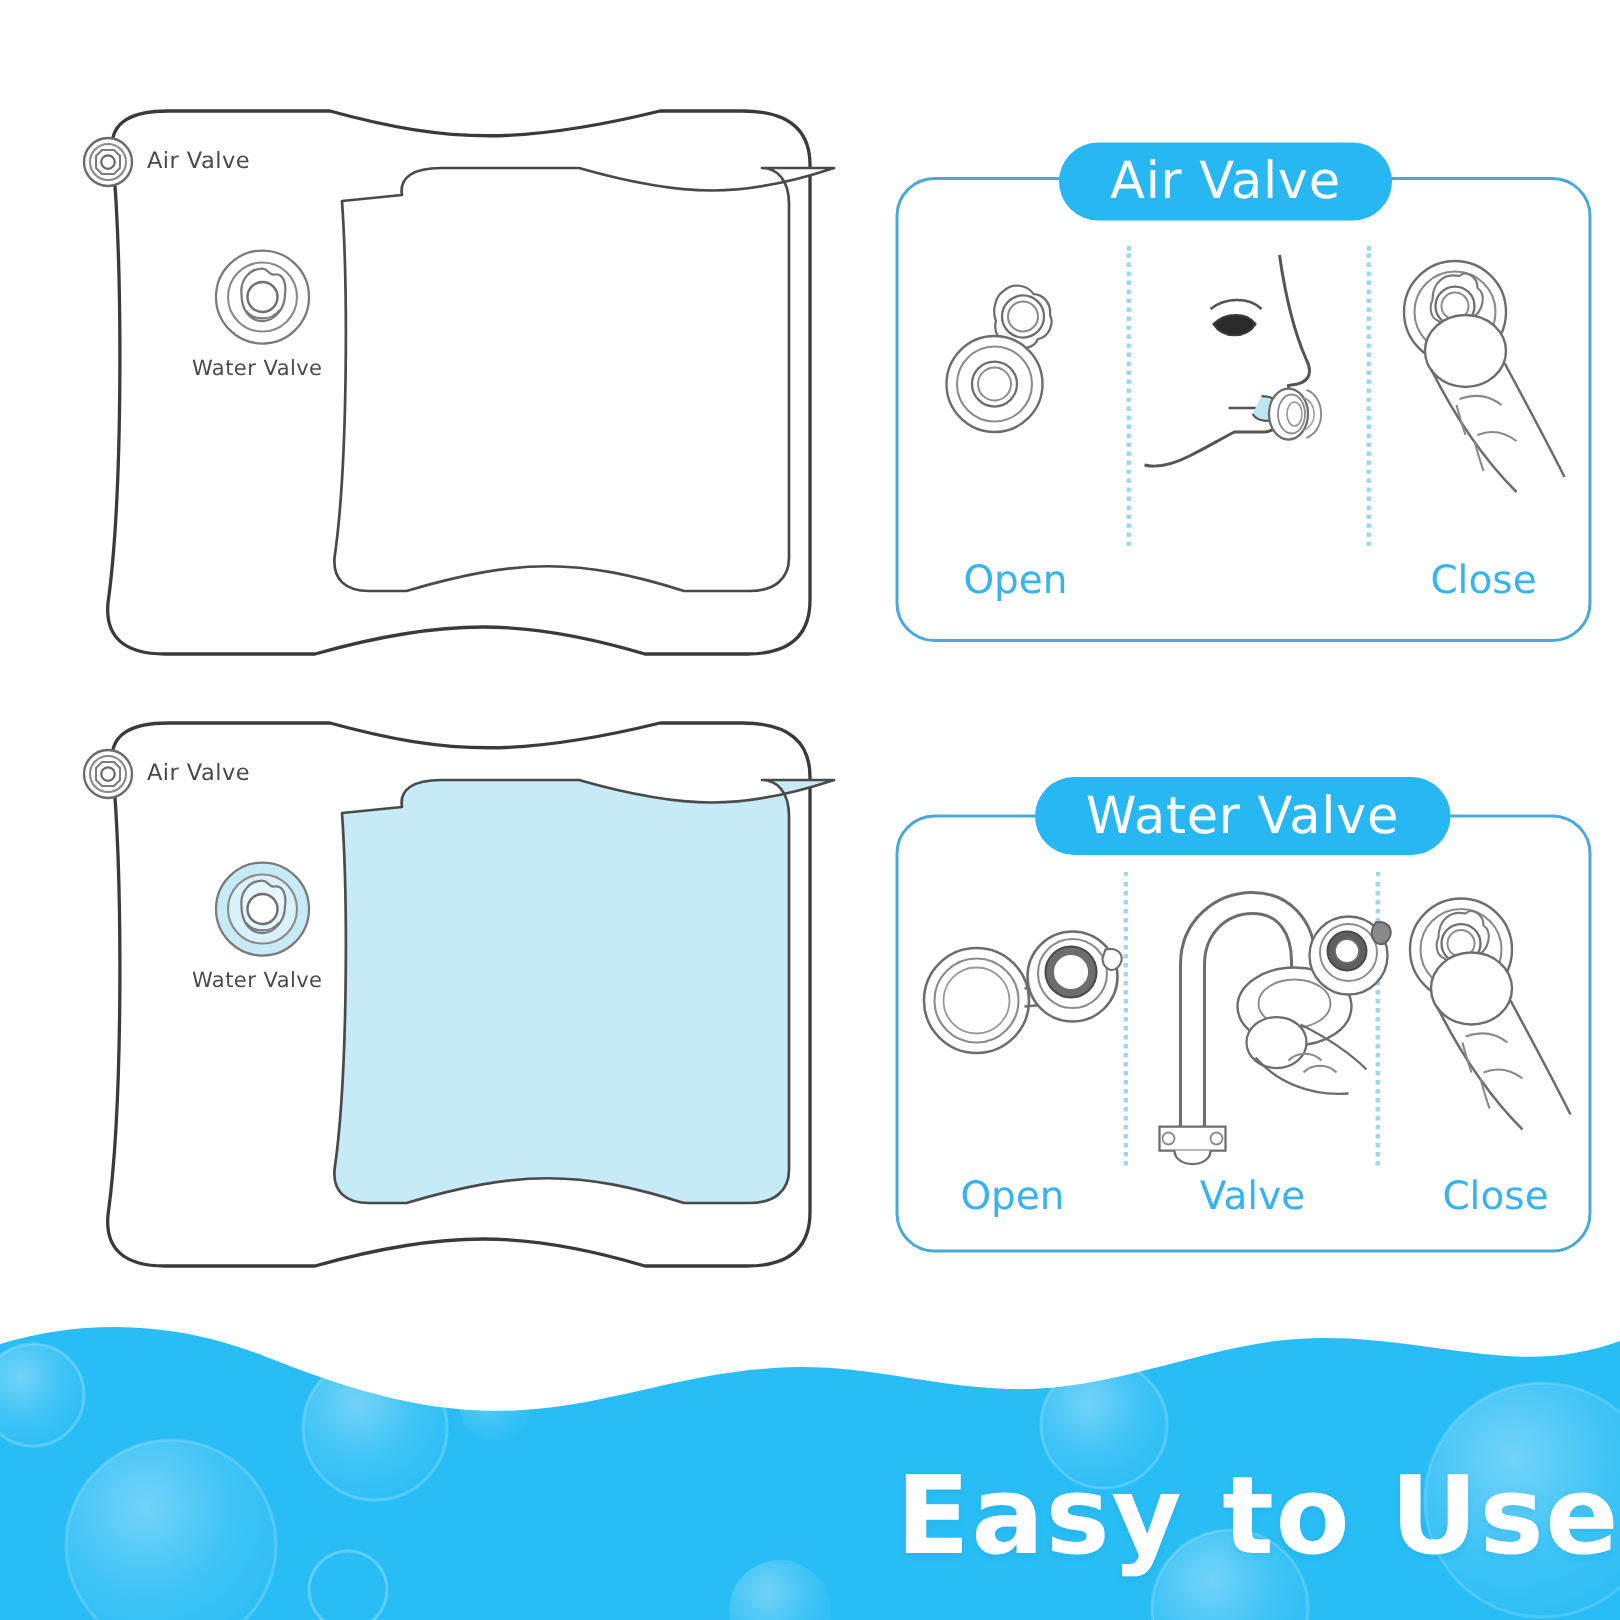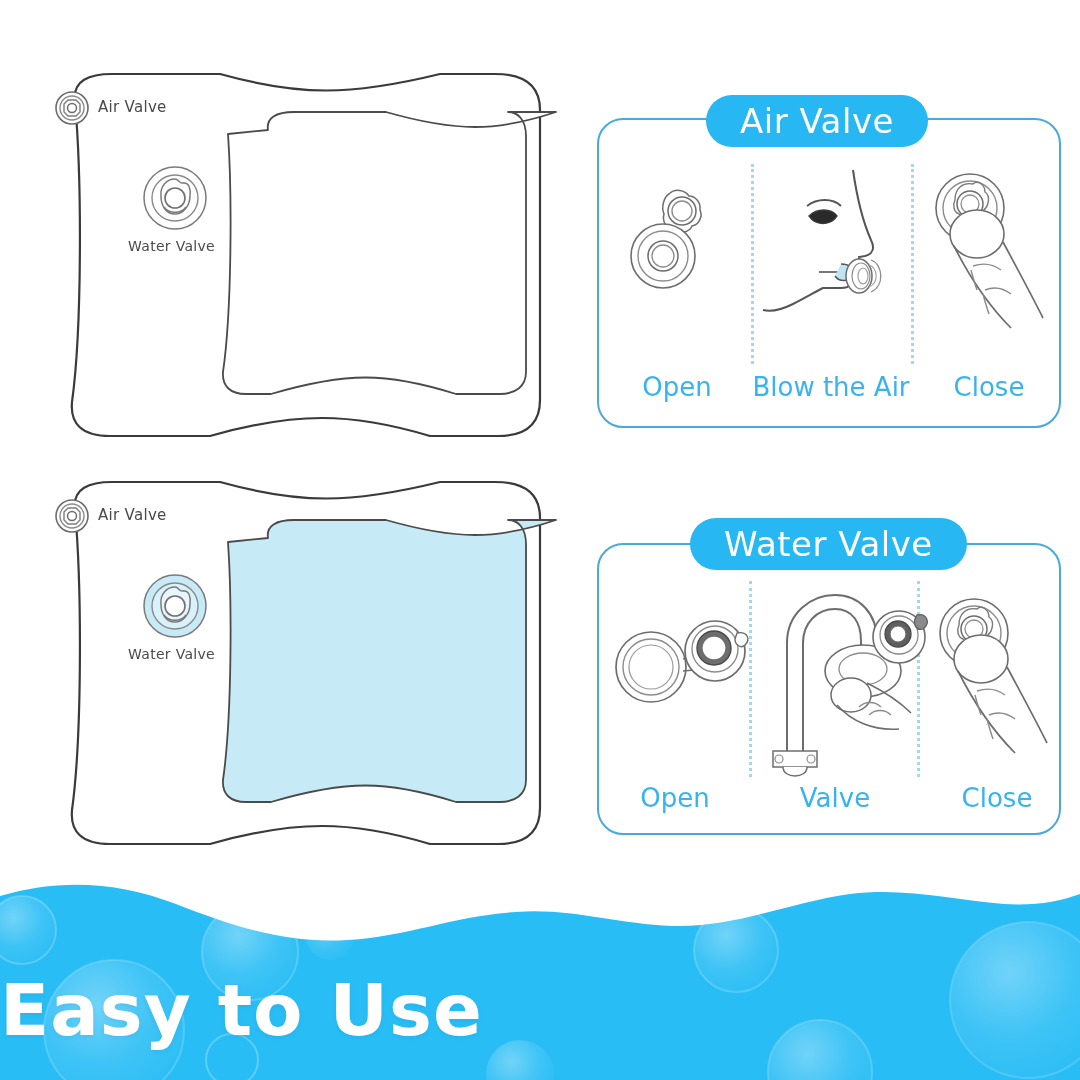--- a/index.html
+++ b/index.html
@@ -69,21 +69,21 @@
   
   .banner{
     position:absolute;left:0;bottom:0;width:1080px;height:220px;
     overflow:hidden;
   }
   .banner svg{position:absolute;left:0;top:0;}
   .banner-title{
     position:absolute;
     left:0;right:0;
     bottom:28px;
-    text-align:left;
+    text-align:right;
     color:#ffffff;
     font-family:"DejaVu Sans", sans-serif;
     font-weight:bold;
     font-size:72px;
     letter-spacing:1px;
     z-index:4;
     text-shadow:0 2px 4px rgba(0,120,180,.12);
   }
 </style>
 </head>
@@ -257,21 +257,20 @@
         <path d="M 78,74 C 92,100 106,126 118,150" fill="none" stroke="#6d6d6d" stroke-width="1.7"></path>
 
         <path d="M 48,98 C 60,94 68,96 76,102" fill="none" stroke="#8a8a8a" stroke-width="1.4"></path>
         <path d="M 46,102 C 48,110 50,116 52,122" fill="none" stroke="#8a8a8a" stroke-width="1.4"></path>
         <path d="M 60,122 C 70,118 78,120 86,126" fill="none" stroke="#8a8a8a" stroke-width="1.4"></path>
         <path d="M 58,126 C 60,134 62,140 64,146" fill="none" stroke="#8a8a8a" stroke-width="1.4"></path>
       </svg>
     </div>
 
     <div class="step-caption" style="left:78px;top:252px;">Open</div>
-    <div class="step-caption" style="left:232px;top:252px;">Blow the Air</div>
     <div class="step-caption" style="left:390px;top:252px;">Close</div>
   </div>
 
   <div class="panel-badge" style="left:706px;top:95px;">Air Valve</div>
 
   <div class="panel" style="left:597px;top:543px;width:464px;height:292px;">
 
     <div class="divider" style="left:150px;top:36px;height:196px;"></div>
     <div class="divider" style="left:318px;top:36px;height:196px;"></div>
 

